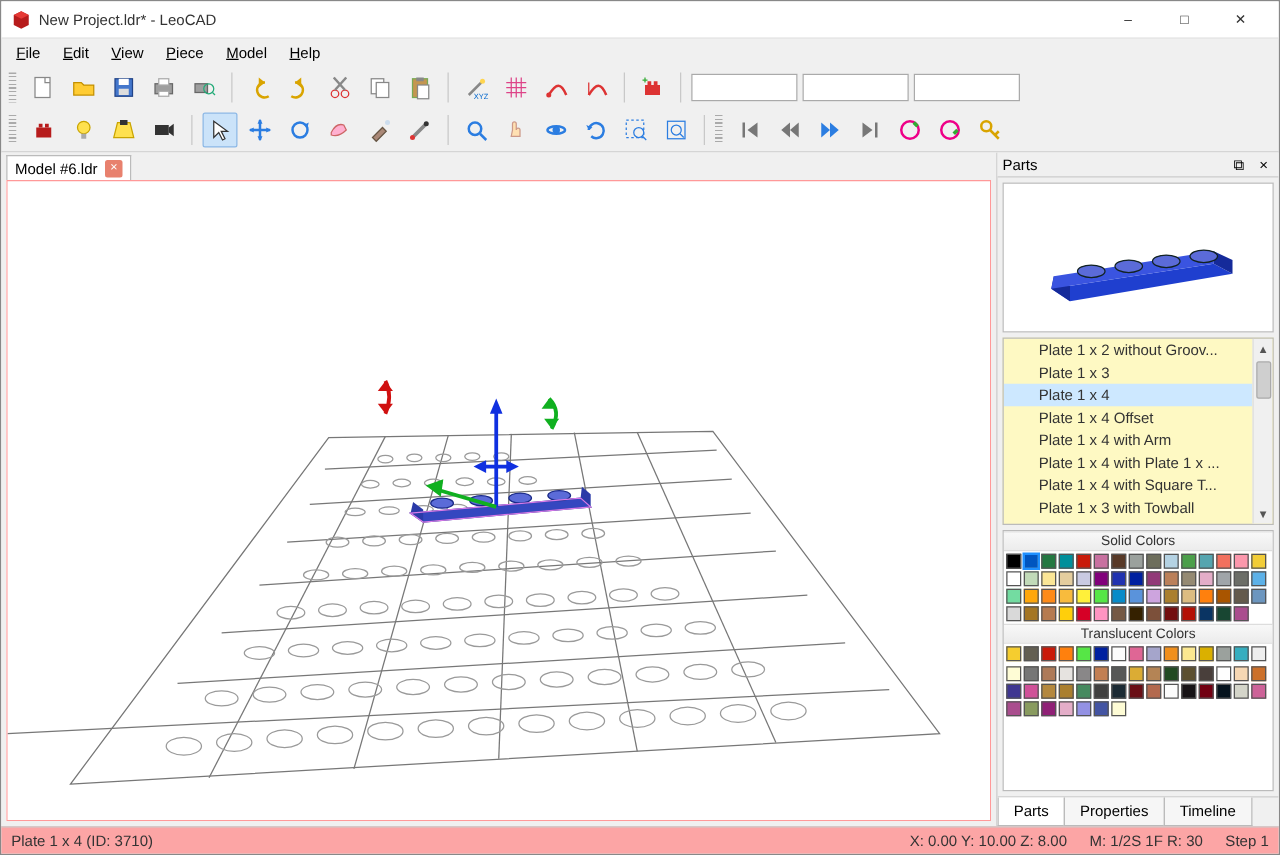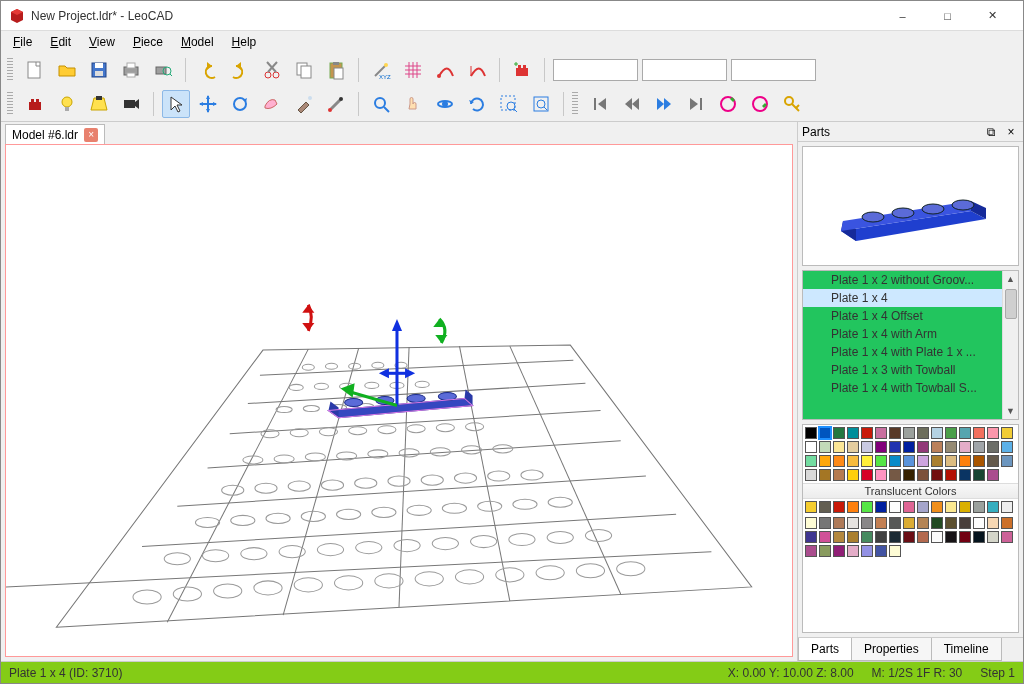--- a/index.html
+++ b/index.html
@@ -159,21 +159,21 @@
   .preview {
     height: 120px;
     margin: 4px;
     background: #fff;
     border:1px solid #bbb;
     display:flex; align-items:center; justify-content:center;
   }
   .parts-list {
     flex: 0 0 150px;
     margin: 0 4px;
-    background:#22c55e;
+    background:#fef9c3;
     border:1px solid #bbb;
     overflow:hidden;
     position:relative;
     font-size:12px;
   }
   .parts-list-inner { position:absolute; inset:0 16px 0 0; overflow:hidden;}
   .part-row {
     padding: 2px 4px 2px 28px;
     white-space: nowrap; overflow:hidden; text-overflow:ellipsis;
     color:#333;
@@ -224,21 +224,21 @@
     font-size:12px;
     border:1px solid #bbb;
     border-top:none;
     background:#f6f6f6;
     margin-right:-1px;
   }
   .panel-tab.active { background:#fff; }
   
   .statusbar {
     height: 22px;
-    background:#84cc16;
+    background:#fca5a5;
     border-top:1px solid #ccc;
     display:flex;
     align-items:center;
     font-size:12px;
     padding:0 8px;
     color:#333;
     gap:18px;
   }
   .statusbar .spacer { flex:1; }
 </style>
@@ -702,35 +702,38 @@
         <polygon points="150,50 165,58 165,47 150,40" fill="#152a9a"></polygon>
         <ellipse cx="52" cy="56" rx="11" ry="5" fill="#5b6bd8" stroke="#122"></ellipse>
         <ellipse cx="82" cy="52" rx="11" ry="5" fill="#5b6bd8" stroke="#122"></ellipse>
         <ellipse cx="112" cy="48" rx="11" ry="5" fill="#5b6bd8" stroke="#122"></ellipse>
         <ellipse cx="142" cy="44" rx="11" ry="5" fill="#5b6bd8" stroke="#122"></ellipse>
       </svg>
     </div>
     <div class="parts-list">
       <div class="parts-list-inner" id="parts-list-inner">
           <div class="part-row">Plate  1 x  2 without Groov...</div>
+          <div class="part-row">Plate  1 x  3</div>
           <div class="part-row sel">Plate  1 x  4</div>
           <div class="part-row">Plate  1 x  4 Offset</div>
           <div class="part-row">Plate  1 x  4 with Arm</div>
           <div class="part-row">Plate  1 x  4 with Plate  1 x ...</div>
+          <div class="part-row">Plate  1 x  4 with Square T...</div>
           <div class="part-row">Plate  1 x  3 with Towball</div>
           <div class="part-row">Plate  1 x  4 with Towball S...</div>
         </div>
       <div class="parts-scrollbar">
         <div class="arrow">▲</div>
         <div class="thumb"></div>
         <div style="flex:1"></div>
         <div class="arrow">▼</div>
       </div>
     </div>
     <div class="colors-panel">
+      <div class="color-group-label">Solid Colors</div>
       <div class="swatch-grid" id="solid-grid">
           <div class="swatch" style="background: rgb(0, 0, 0);"></div>
           <div class="swatch sel" style="background: rgb(0, 85, 191);"></div>
           <div class="swatch" style="background: rgb(35, 120, 65);"></div>
           <div class="swatch" style="background: rgb(0, 143, 155);"></div>
           <div class="swatch" style="background: rgb(201, 26, 9);"></div>
           <div class="swatch" style="background: rgb(200, 112, 160);"></div>
           <div class="swatch" style="background: rgb(88, 57, 39);"></div>
           <div class="swatch" style="background: rgb(155, 161, 157);"></div>
           <div class="swatch" style="background: rgb(109, 110, 92);"></div>

